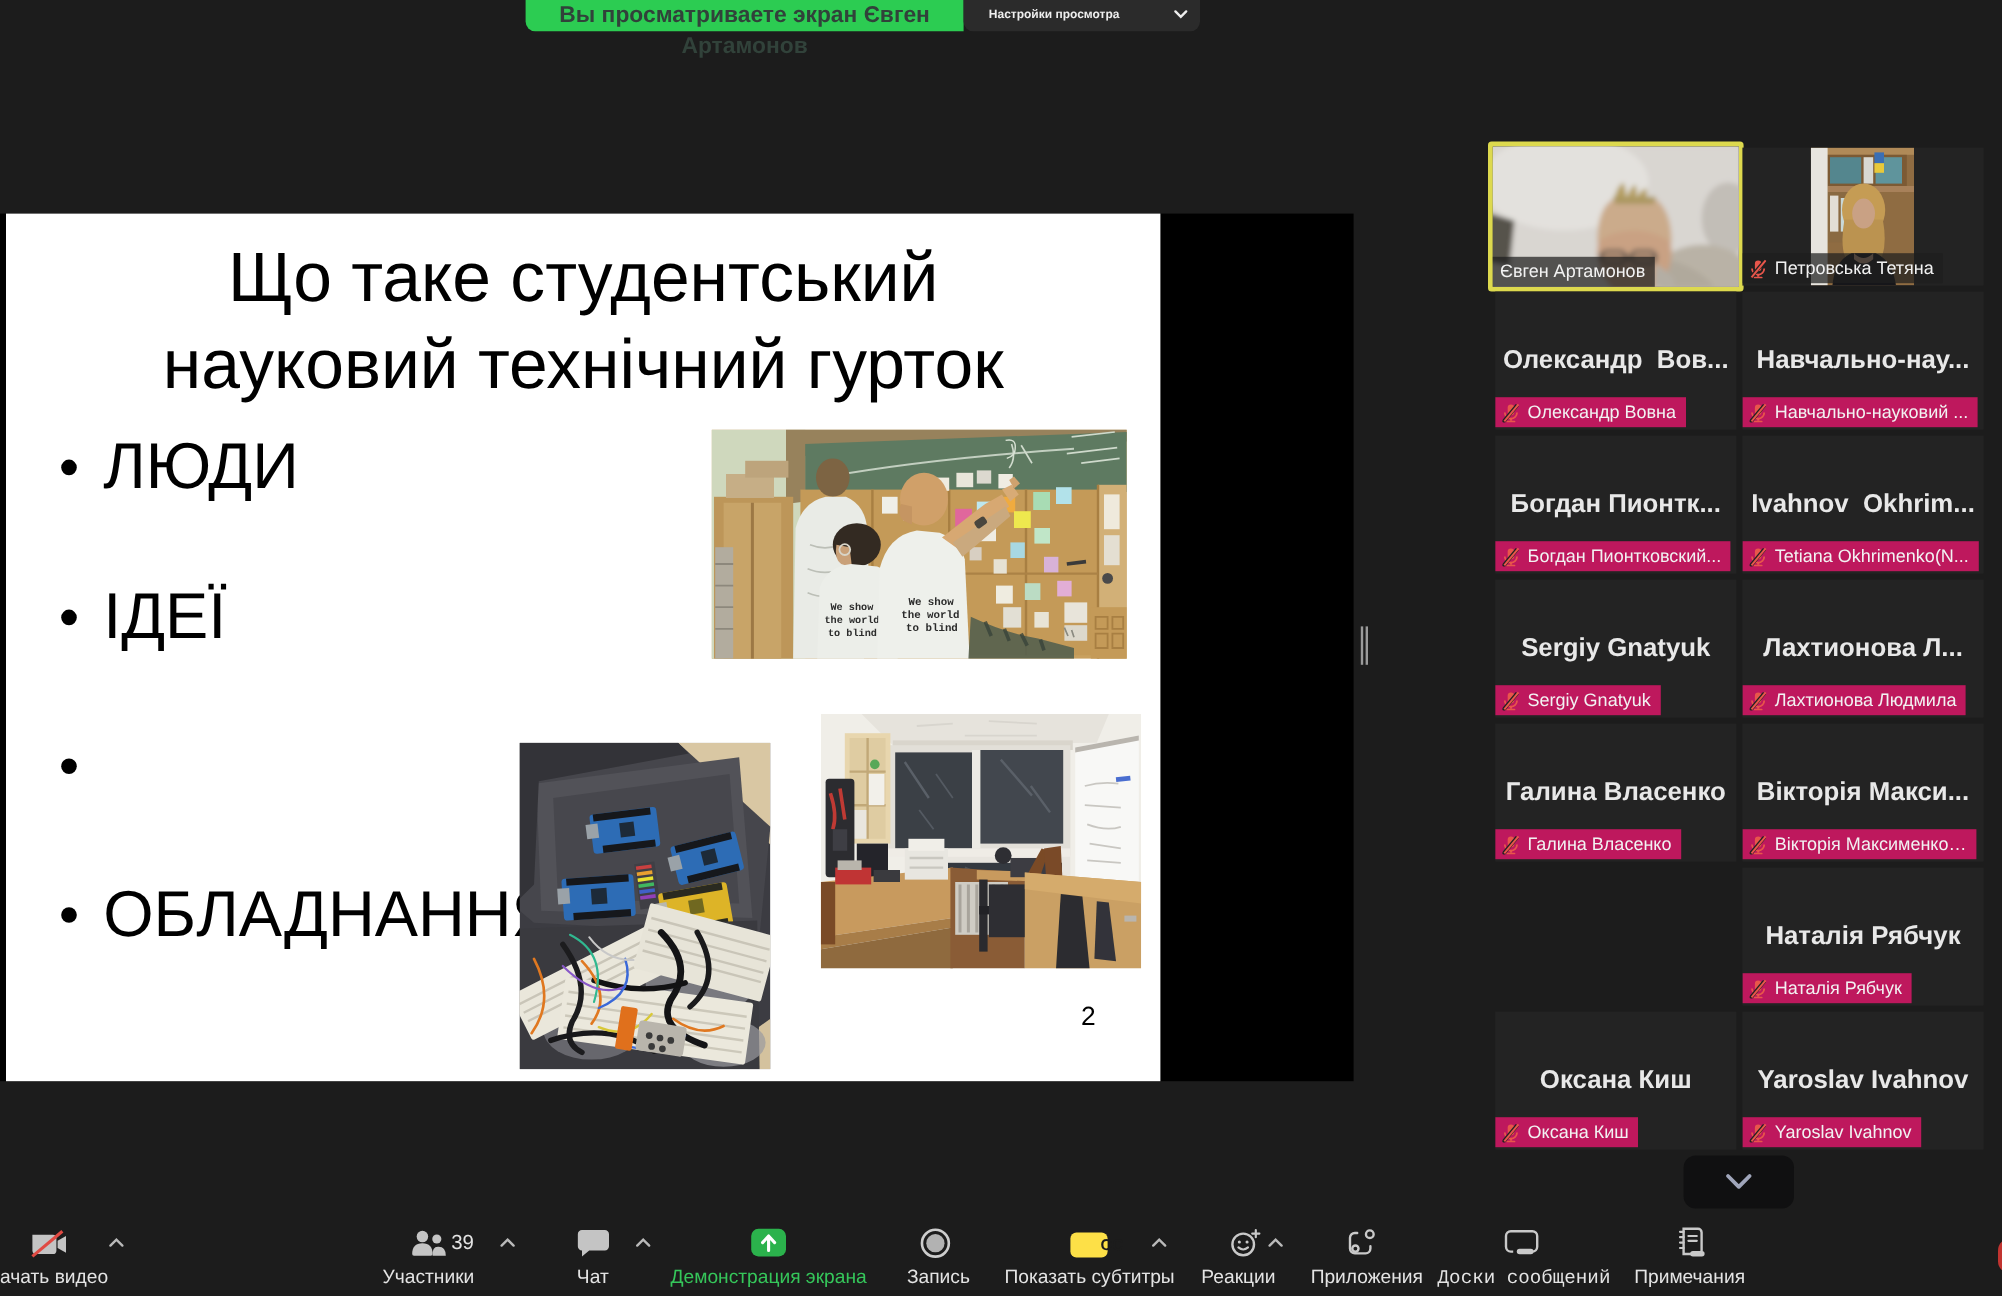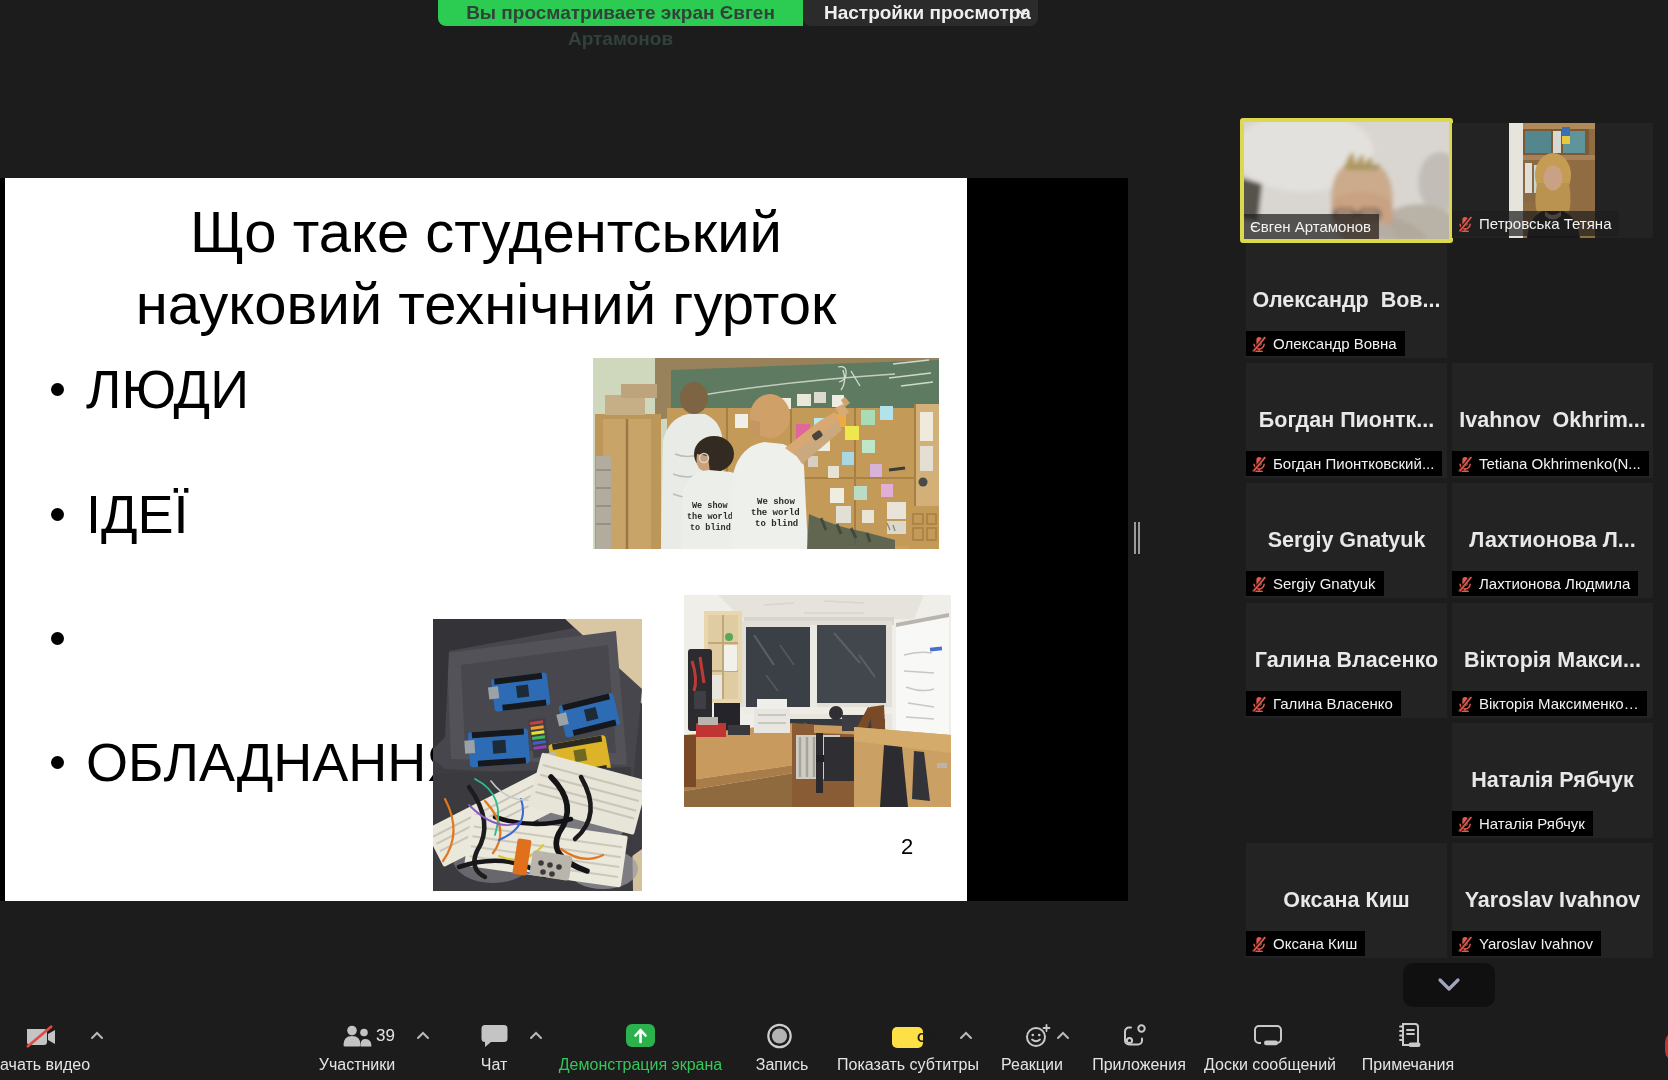--- a/index.html
+++ b/index.html
@@ -5,22 +5,22 @@
 * { margin:0; padding:0; box-sizing:border-box; }
 html,body { width:1668px; height:1080px; background:#1c1c1c; overflow:hidden;
   font-family:"Liberation Sans", sans-serif; }
 #stage { position:absolute; left:0; top:0; width:1668px; height:1080px; }
 .abs { position:absolute; }
 
 
 #banner-green { left:438px; top:0; width:365px; height:26px; background:#2ccc52;
   border-radius:0 0 0 8px; color:#31423a; font-weight:bold; font-size:19px;
   text-align:center; line-height:26px; }
-#banner-dark { left:803px; top:0; width:235px; height:26px; background:#2b2b2b;
-  border-radius:0 0 8px 8px; color:#efefef; font-weight:bold; font-size:19px;
+#banner-dark { left:803px; top:0; width:197px; height:26px; background:#2b2b2b;
+  border-radius:0 0 8px 8px; color:#efefef; font-weight:bold; font-size:10px;
   line-height:26px; padding-left:21px; }
 #banner-dark svg { position:absolute; right:10px; top:8px; }
 
 
 #share-black { left:0; top:178px; width:1128px; height:723px; background:#000; }
 #slide { left:5px; top:178px; width:962px; height:723px; background:#fff; color:#000; }
 #slide-title { position:absolute; left:0; top:18px; width:100%; text-align:center;
   font-size:58px; line-height:72px; letter-spacing:0px; }
 .bullet { position:absolute; left:46px; height:52px; display:flex; align-items:center; }
 .bullet .dot { flex:0 0 auto; width:13px; height:13px; border-radius:50%; background:#000; }
@@ -29,21 +29,21 @@
 
 
 .divbar { width:2px; height:32px; background:#9a9a9a; }
 
 
 .tile { background:#232323; width:201px; height:115px; overflow:hidden; }
 .bigname { position:absolute; left:0; top:0; width:100%; height:100%;
   display:flex; align-items:center; justify-content:center;
   font-weight:bold; font-size:21.5px; color:#e8e8e8; white-space:pre; }
 .label { position:absolute; left:0; bottom:2px; max-width:197px; height:25px;
-  background:#000000; color:#f2f2f2; font-size:15px; line-height:25px;
+  background:#be185d; color:#f2f2f2; font-size:15px; line-height:25px;
   padding:0 8px 0 6px; white-space:nowrap; overflow:hidden; display:flex; align-items:center; }
 #tile1-border .label, .vtile .label { background:rgba(30,30,30,0.72); }
 .label .mic { flex:0 0 auto; margin-right:7px; }
 .label .nm { white-space:nowrap; }
 
 #tile1-border { left:1240px; top:118px; width:213px; height:125px;
   border:4px solid #ddd94e; border-radius:3px; background:#1c1c1c; }
 
 #chevbtn { left:1403px; top:963px; width:92px; height:44px; background:#101011;
   border-radius:10px; display:flex; align-items:center; justify-content:center; }
@@ -393,20 +393,36 @@
             <path d="M2 7.8 a5.1 5.1 0 0 0 10.2 0" fill="none" stroke="#e8564b" stroke-width="1.5"></path>
             <rect x="6.3" y="13" width="1.8" height="1.6"></rect>
             <rect x="3.4" y="14.6" width="7.4" height="1.5" rx="0.7"></rect>
           </g>
           <line x1="0.4" y1="16" x2="12.4" y2="1.6" stroke="#212121" stroke-width="3.2"></line>
           <line x1="1.6" y1="15.2" x2="13.4" y2="1" stroke="#e8564b" stroke-width="1.7"></line>
         </svg>
         <span class="nm">Олександр Вовна</span>
       </div>
   </div>
+  <div class="abs tile" style="left:1452px; top:243px;">
+    <div class="bigname">Навчально-нау...</div>
+    <div class="label">
+        <svg class="mic" width="14" height="16" viewBox="0 0 14 16">
+          <g fill="#e8564b">
+            <rect x="4.4" y="1" width="5.4" height="9" rx="2.7"></rect>
+            <path d="M2 7.8 a5.1 5.1 0 0 0 10.2 0" fill="none" stroke="#e8564b" stroke-width="1.5"></path>
+            <rect x="6.3" y="13" width="1.8" height="1.6"></rect>
+            <rect x="3.4" y="14.6" width="7.4" height="1.5" rx="0.7"></rect>
+          </g>
+          <line x1="0.4" y1="16" x2="12.4" y2="1.6" stroke="#212121" stroke-width="3.2"></line>
+          <line x1="1.6" y1="15.2" x2="13.4" y2="1" stroke="#e8564b" stroke-width="1.7"></line>
+        </svg>
+        <span class="nm">Навчально-науковий ...</span>
+      </div>
+  </div>
 
   <div class="abs tile" style="left:1246px; top:363px;">
     <div class="bigname">Богдан Пионтк...</div>
     <div class="label">
         <svg class="mic" width="14" height="16" viewBox="0 0 14 16">
           <g fill="#e8564b">
             <rect x="4.4" y="1" width="5.4" height="9" rx="2.7"></rect>
             <path d="M2 7.8 a5.1 5.1 0 0 0 10.2 0" fill="none" stroke="#e8564b" stroke-width="1.5"></path>
             <rect x="6.3" y="13" width="1.8" height="1.6"></rect>
             <rect x="3.4" y="14.6" width="7.4" height="1.5" rx="0.7"></rect>
@@ -621,21 +637,21 @@
     <path d="M9 3.5 h-2 a4 4 0 0 0 -4 4 v9 a4 4 0 0 0 4 4 h9 a4 4 0 0 0 4 -4 v-2" fill="none" stroke="#c9c9c9" stroke-width="2" stroke-linecap="round"></path>
     <circle cx="19.5" cy="4.5" r="3.2" fill="none" stroke="#c9c9c9" stroke-width="2"></circle>
     <circle cx="7.5" cy="16.5" r="2.6" fill="none" stroke="#c9c9c9" stroke-width="2"></circle>
   </svg>
   <div class="tb-label" style="left:1079px; width:120px;">Приложения</div>
 
   <svg class="tb-icon" style="left:1253px; top:1024px;" width="30" height="24" viewBox="0 0 30 24">
     <path d="M6 2 h18 a4 4 0 0 1 4 4 v9 a4 4 0 0 1 -4 4 h-10 M8 19 h-2 a4 4 0 0 1 -4 -4 v-9 a4 4 0 0 1 4 -4" fill="none" stroke="#c9c9c9" stroke-width="2"></path>
     <rect x="11" y="16.6" width="14" height="4.6" rx="2.3" fill="#c9c9c9"></rect>
   </svg>
-  <div class="tb-label" style="left:1190px; width:160px;">Доски сообщений</div>
+  <div class="tb-label" style="left:1190px; width:160px;font-family:Liberation Mono, monospace;">Доски сообщений</div>
 
   <svg class="tb-icon" style="left:1395px; top:1022px;" width="28" height="27" viewBox="0 0 28 27">
     <path d="M8 2 h12 a3 3 0 0 1 3 3 v15 a3 3 0 0 1 -3 3 h-12 Z" fill="none" stroke="#c9c9c9" stroke-width="2"></path>
     <path d="M8 4.5 h-3 M8 9 h-3 M8 13.5 h-3 M8 18 h-3" stroke="#c9c9c9" stroke-width="1.8" stroke-linecap="round"></path>
     <path d="M12 8 h7 M12 12 h7" stroke="#c9c9c9" stroke-width="1.8" stroke-linecap="round"></path>
     <rect x="13.5" y="20.5" width="12" height="4.6" rx="2.3" fill="#c9c9c9"></rect>
   </svg>
   <div class="tb-label" style="left:1348px; width:120px;">Примечания</div>
   <div class="abs" id="redbtn"></div>
 

